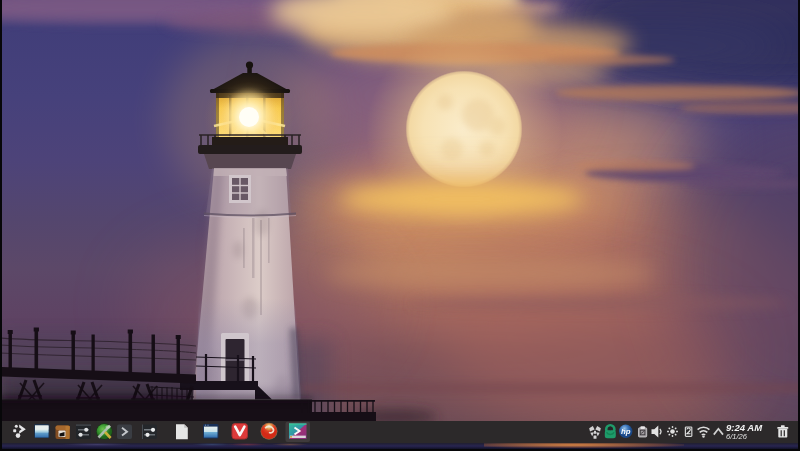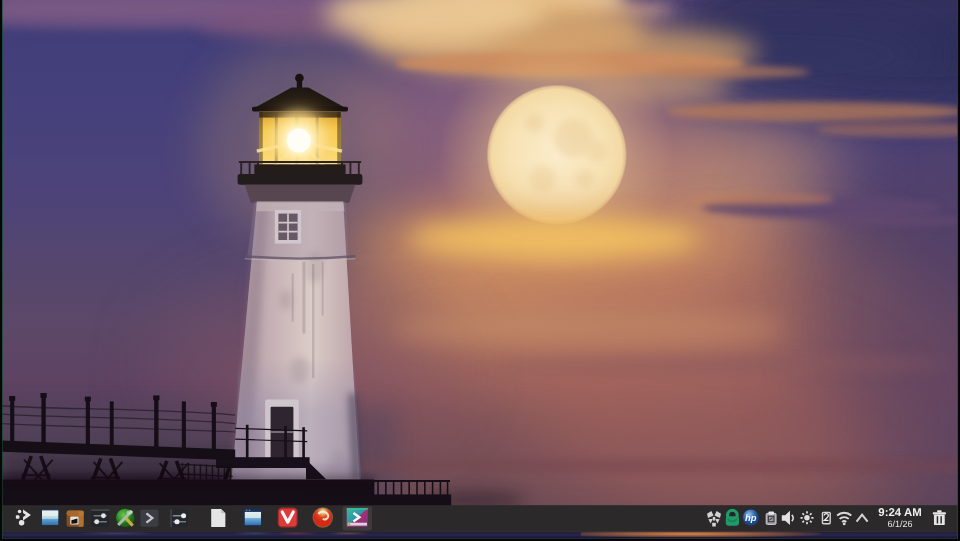--- a/index.html
+++ b/index.html
@@ -2,21 +2,21 @@
 <html><head>
 <meta charset="utf-8">
 <style>
 html,body{margin:0;padding:0;}
 body{width:800px;height:451px;background:#070709;overflow:hidden;position:relative;font-family:"Liberation Sans",sans-serif;}
 #screen{position:absolute;left:2px;top:0;width:796px;height:449px;overflow:hidden;background:#15803d;}
 #wall{position:absolute;left:0;top:0;filter:blur(0.4px);}
 #panel{position:absolute;left:0;top:421px;width:796px;height:22px;background:#2c292a;}
 #strip{position:absolute;left:0;top:443px;width:796px;height:6px;background:linear-gradient(#211f30 0%,#282550 50%,#1b1938 80%,#121126 100%);overflow:hidden;}
 .ic{position:absolute;top:0;left:0;filter:blur(0.3px) saturate(0.92) brightness(0.97);}
-#clock{position:absolute;left:724px;top:423.5px;will-change:transform;width:48px;text-align:center;color:#f0f0f0;}
+#clock{position:absolute;left:724px;top:423.5px;will-change:transform;width:48px;text-align:left;color:#f0f0f0;font-style:italic;}
 #clock .t{font-size:9.5px;font-weight:bold;line-height:8.5px;}
 #clock .d{font-size:7.5px;line-height:7px;color:#e4e4e4;}
 </style>
 </head>
 <body>
 <div id="screen">
 <svg id="wall" width="796" height="449" viewBox="2 2 796 449" xmlns="http://www.w3.org/2000/svg">
 <defs>
 <linearGradient id="sky" x1="0" y1="0" x2="0" y2="1">
   <stop offset="0" stop-color="#5a4879"></stop>

